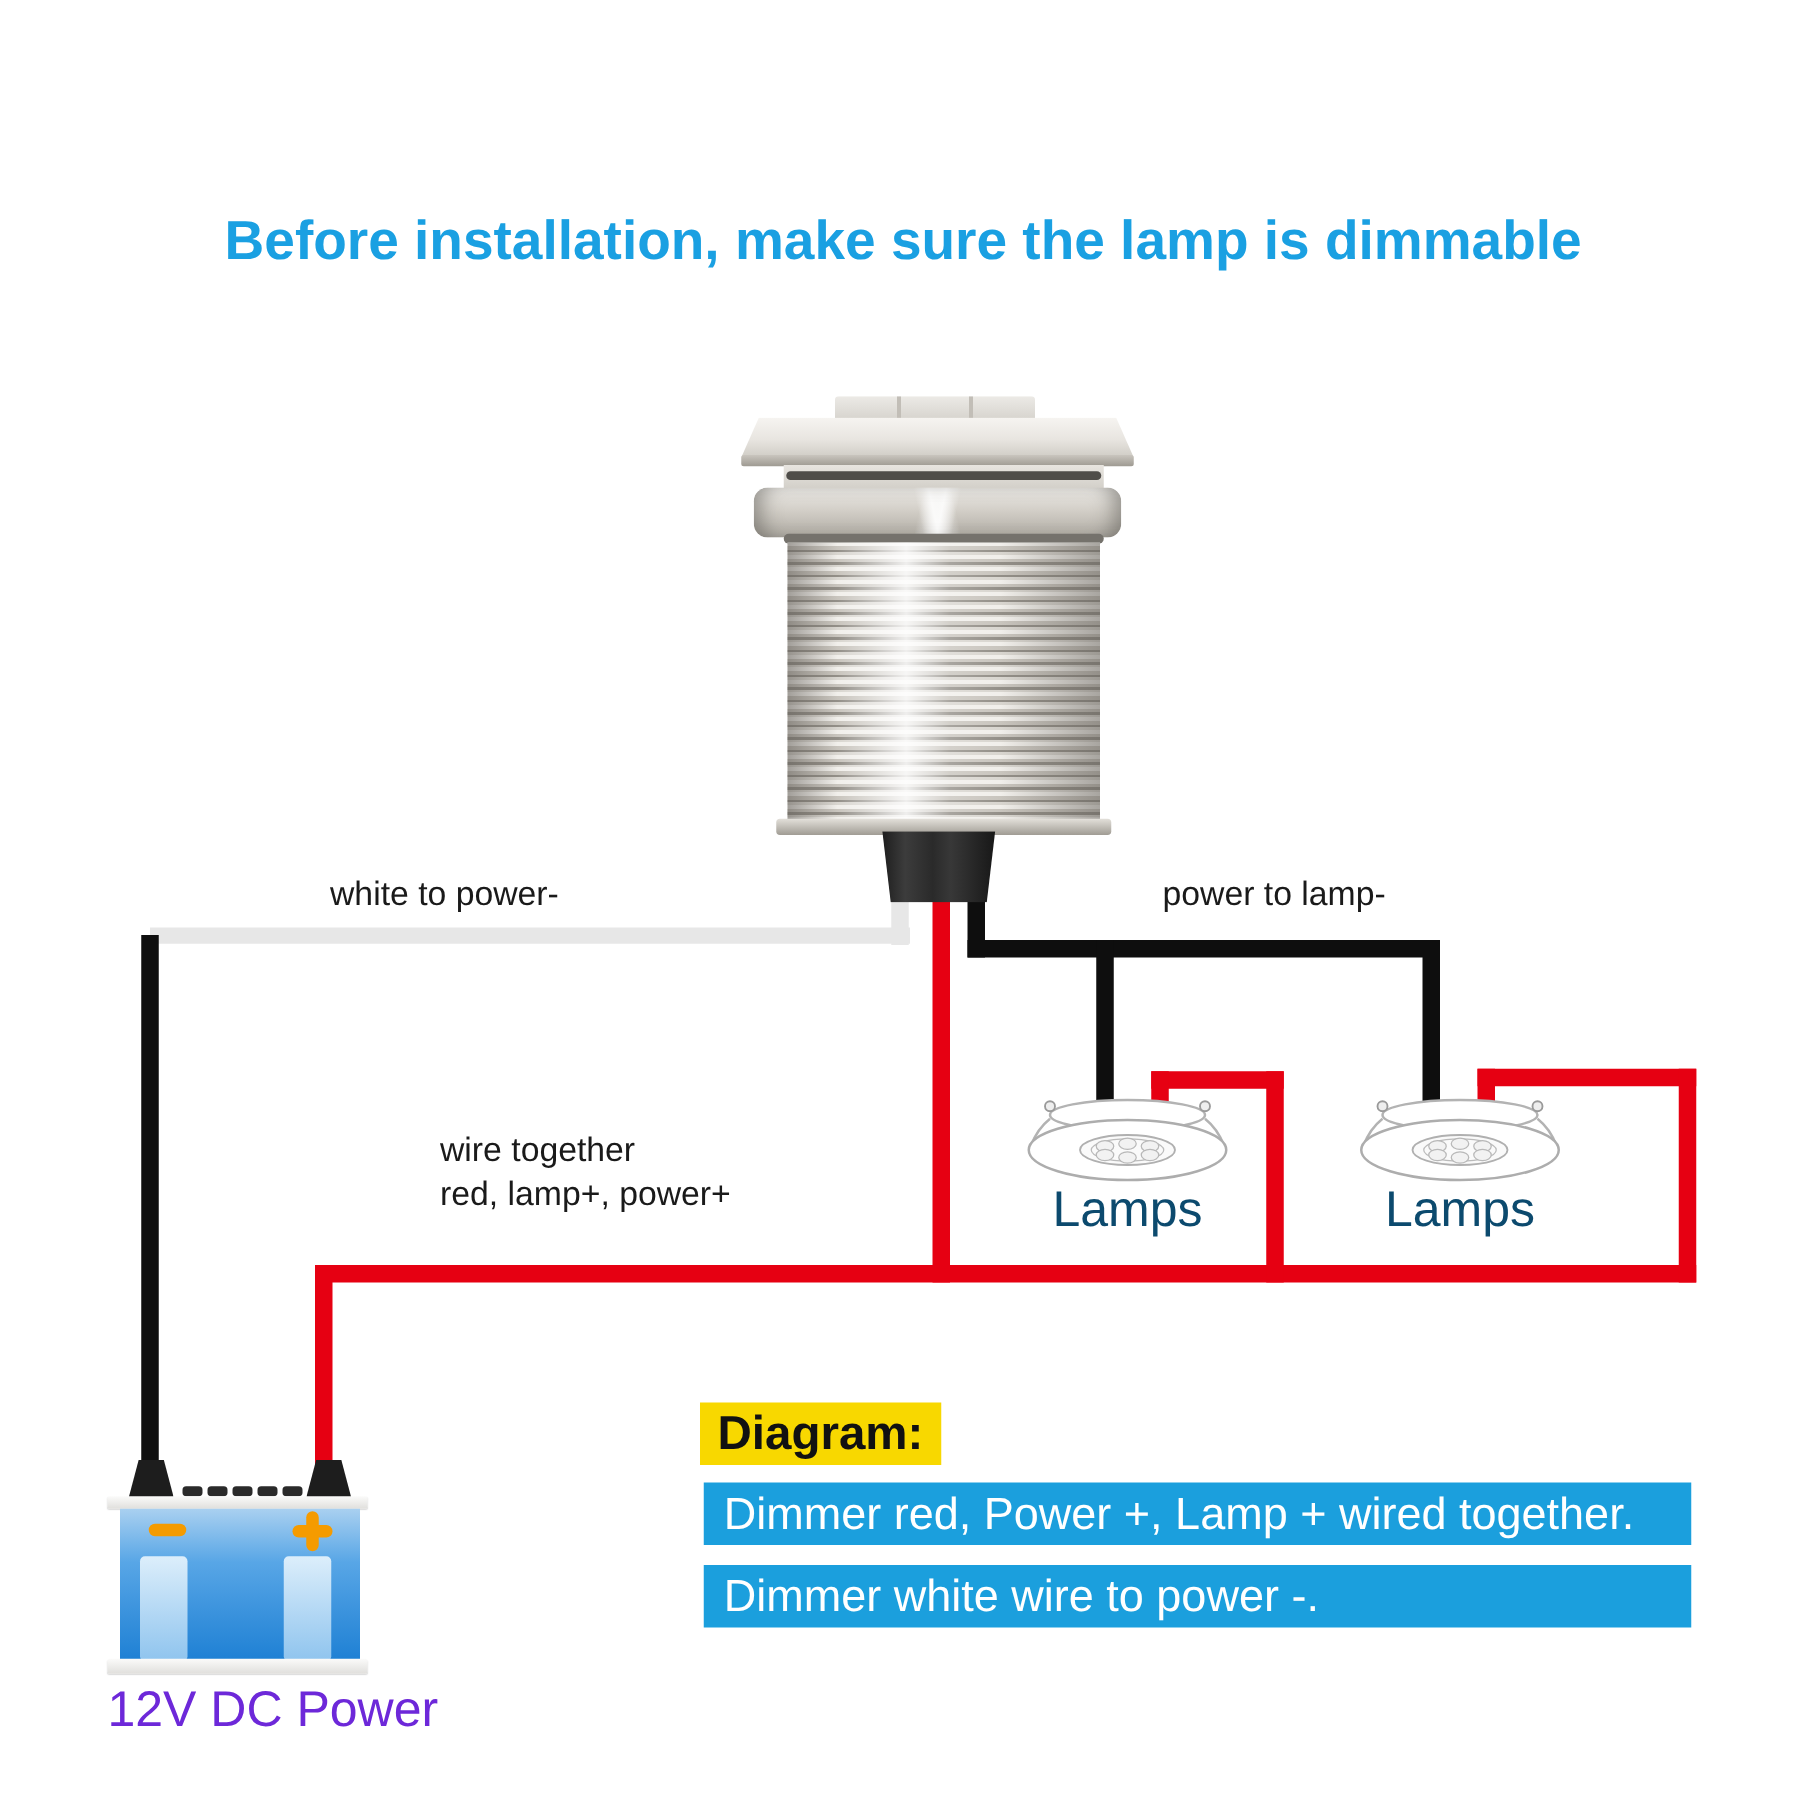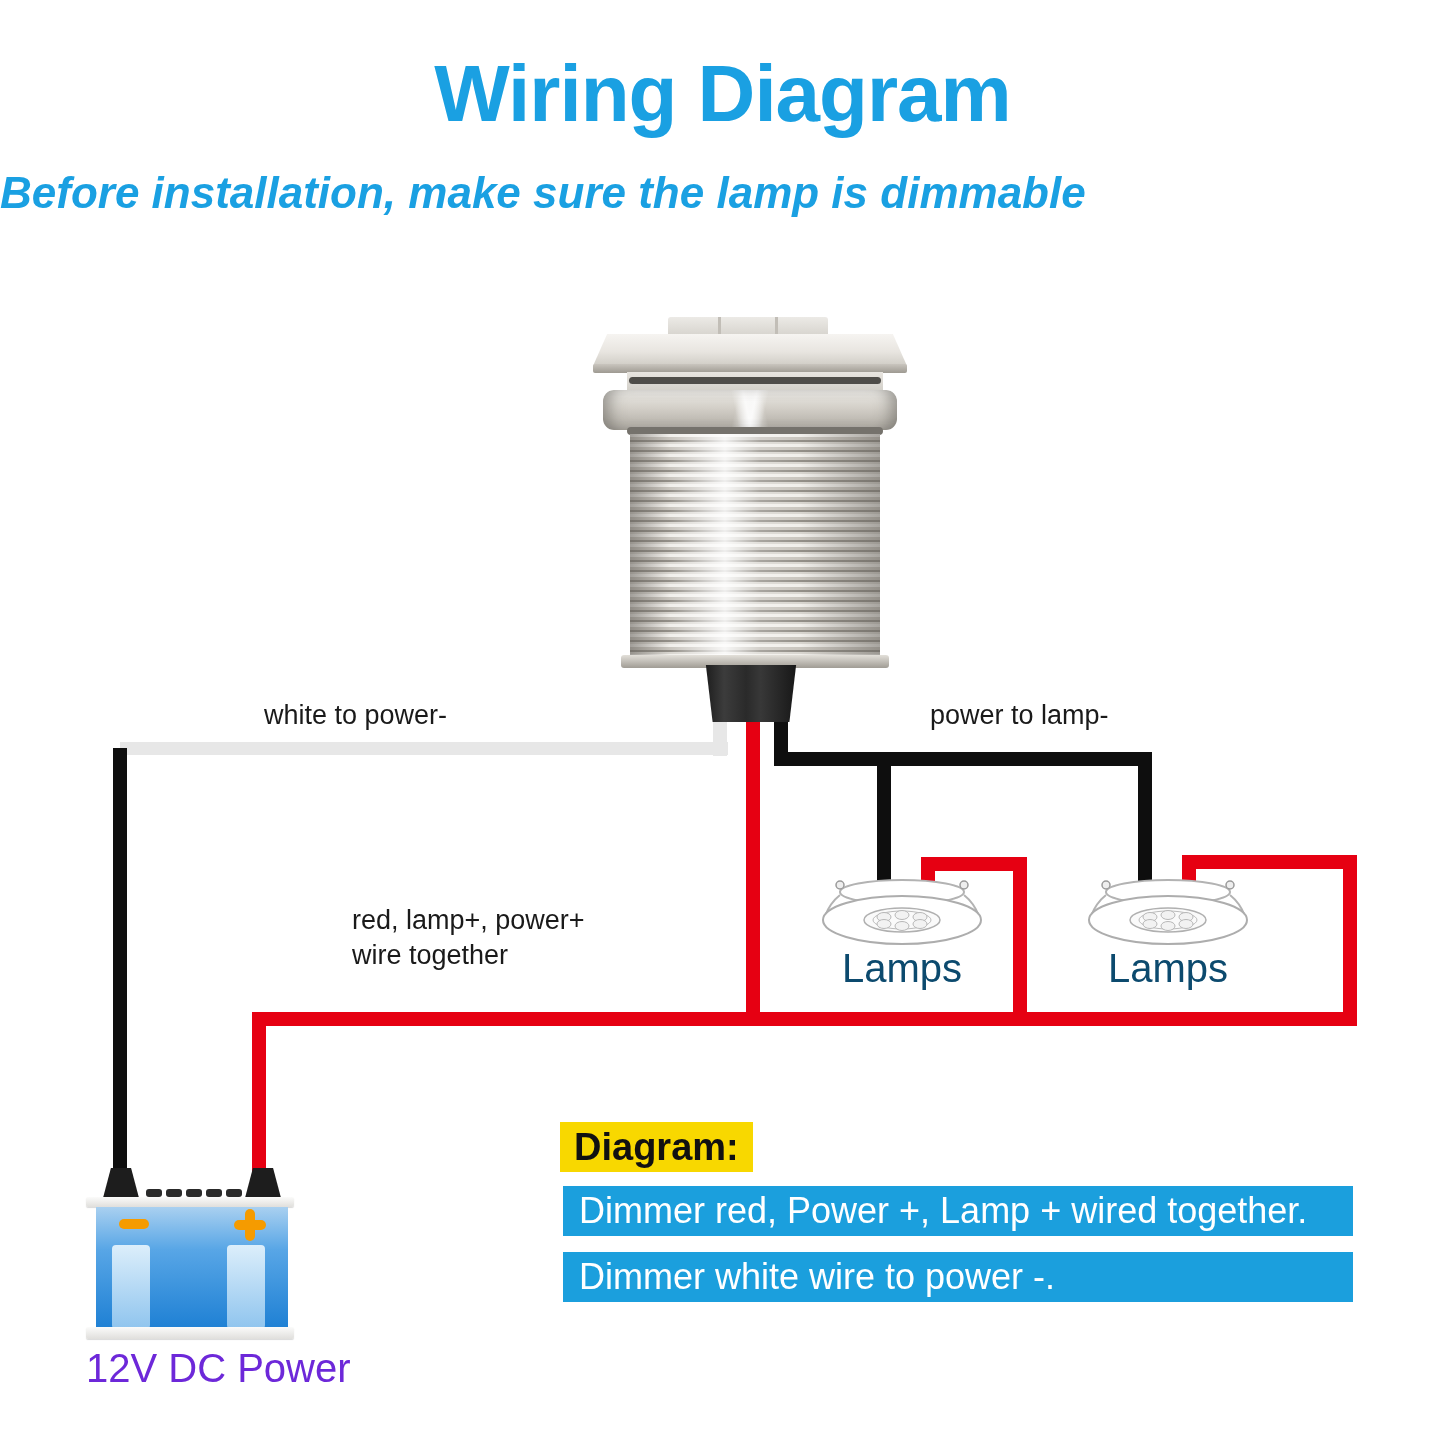--- a/index.html
+++ b/index.html
@@ -3,22 +3,22 @@
 <meta charset="utf-8">
 <style>
   html,body{margin:0;padding:0;background:#fff;}
   .page{position:relative;width:1445px;height:1445px;background:#fff;overflow:hidden;
         font-family:"Liberation Sans","DejaVu Sans",sans-serif;}
   .abs{position:absolute;}
 
   
   .title{position:absolute;top:48px;left:0;width:100%;text-align:center;margin:0;
          font-size:80px;font-weight:700;letter-spacing:-1px;color:var(--heading-blue);}
-  .subtitle{position:absolute;top:168px;left:0;width:100%;
-         font-size:44px;font-weight:700;color:var(--heading-blue);font-style:italic;}
+  .subtitle{position:absolute;top:168px;left:0;width:100%;text-align:center;
+         font-size:44px;font-weight:700;color:var(--heading-blue);}
 
   
   .wire{position:absolute;z-index:1;}
   .w-red{background:var(--wire-red);}
   .w-black{background:var(--wire-black);}
   .w-white{background:var(--wire-white);}
 
   
   .lbl{position:absolute;z-index:3;color:var(--label-black);font-size:27px;line-height:1.3;}
 
@@ -78,21 +78,20 @@
     line-height:44px;padding:3px 14px;}
   .notes{position:absolute;left:563px;top:1186px;width:790px;z-index:3;}
   .note-bar{height:50px;line-height:50px;margin-bottom:16px;padding-left:16px;
     background:var(--note-bar-blue);color:#fff;font-size:36px;}
 </style>
 </head>
 <body>
 
 <div class="page">
 
-  <h1 class="title">Wiring Diagram</h1>
   <div class="subtitle">Before installation, make sure the lamp is dimmable</div>
 
   <div class="wire w-white abs" style="left:713px;top:718px;width:14px;height:38px;"></div>
   <div class="wire w-white abs" style="left:120px;top:742px;width:608px;height:13px;"></div>
   <div class="wire w-black abs" style="left:113px;top:748px;width:14px;height:432px;"></div>
 
   <div class="wire w-red abs" style="left:746px;top:716px;width:14px;height:310px;"></div>
 
   <div class="wire w-black abs" style="left:774px;top:716px;width:14px;height:50px;"></div>
   <div class="wire w-black abs" style="left:774px;top:752px;width:378px;height:14px;"></div>
@@ -119,22 +118,22 @@
     <div class="sw sw-nut"></div>
     <div class="sw sw-ring2"></div>
     <div class="sw sw-body"></div>
     <div class="sw sw-flange"></div>
     <div class="sw sw-connector"></div>
   </div>
 
   <div class="lbl" style="left:264px;top:698px;">white to power-</div>
   <div class="lbl" style="left:930px;top:698px;">power to lamp-</div>
   <div class="lbl" style="left:352px;top:903px;">
+    <div>wire together</div>
     <div>red, lamp+, power+</div>
-    <div>wire together</div>
   </div>
 
   <div class="lamp" style="left:820px;top:870px;">
     <svg width="164" height="76" viewBox="0 0 164 76">
       <ellipse cx="82" cy="22" rx="62" ry="12" fill="#fff" stroke="#b3b3b3" stroke-width="2"></ellipse>
       <path d="M20 25 Q10 33 5 46" fill="none" stroke="#b3b3b3" stroke-width="2"></path>
       <path d="M144 25 Q154 33 159 46" fill="none" stroke="#b3b3b3" stroke-width="2"></path>
       <circle cx="20" cy="15" r="4" fill="#eee" stroke="#9a9a9a" stroke-width="1.5"></circle>
       <circle cx="144" cy="15" r="4" fill="#eee" stroke="#9a9a9a" stroke-width="1.5"></circle>
       <ellipse cx="82" cy="50" rx="79" ry="24" fill="#fff" stroke="#adadad" stroke-width="2"></ellipse>

